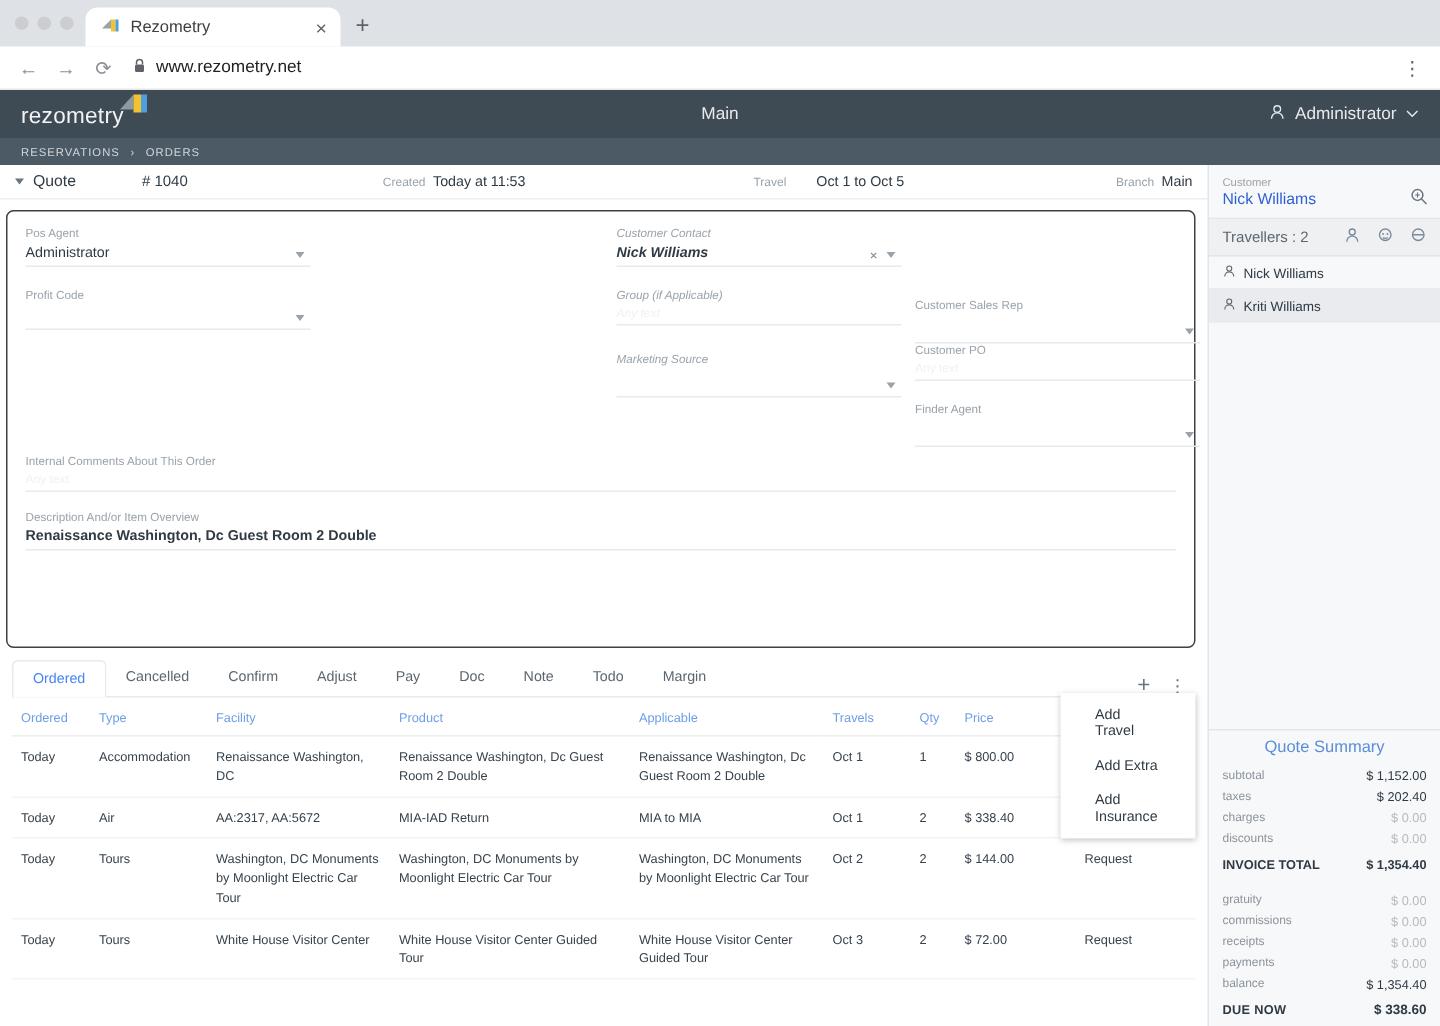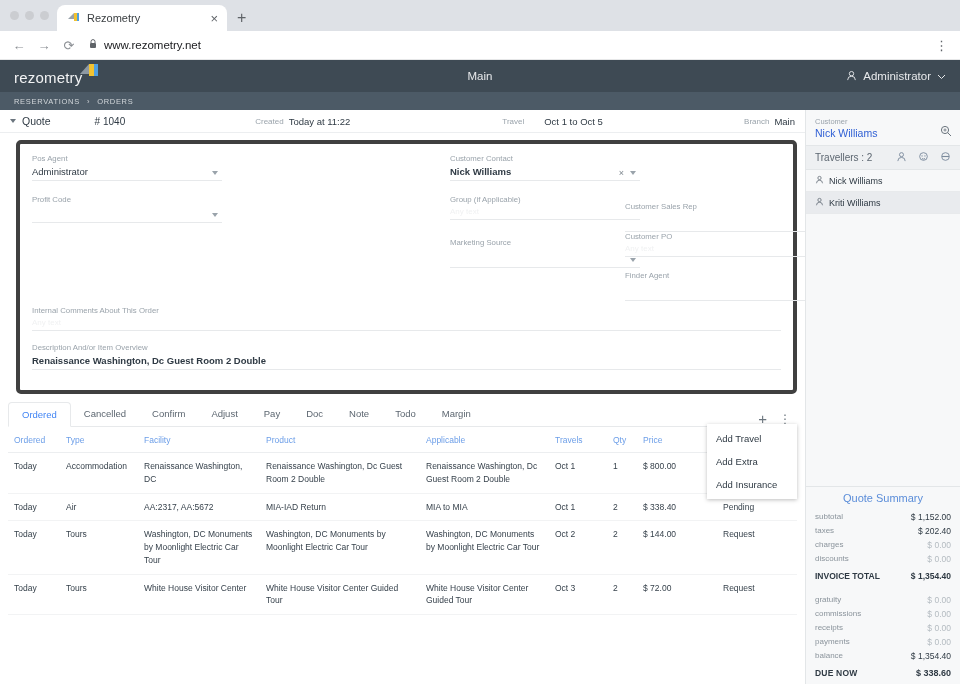--- a/index.html
+++ b/index.html
@@ -77,36 +77,36 @@
   .quote-num { margin-left: 44px; font-size: 10px; color: #2f3a44; }
   .qb-group { display: flex; align-items: center; gap: 5px; }
   .qb-faint { color: #9aa3ab; font-size: 8px; }
   .qb-val { color: #2f3a44; font-size: 9.5px; }
   .qb-created { margin-left: 130px; }
   .qb-travel { margin-left: 152px; gap: 20px; }
   .qb-branch { margin-left: auto; }
 
   
   .form-card {
-    margin: 7px 8px 0 16px; border: 4px solid #404040; border-radius: 5px;
-    height: 254px; padding: 10px 12px; position: relative;
+    margin: 7px 8px 0 4px; border: 1px solid #404040; border-radius: 5px;
+    height: 292px; padding: 10px 12px; position: relative;
   }
   .field { position: relative; }
   .field-label { font-size: 7.8px; color: #9aa3ab; margin-bottom: 3px; }
   .field-val { font-size: 9.5px; color: #2f3a44; }
   .field-val.strong { font-weight: bold; }
   .field-ph { font-size: 8px; color: #f0f1f2; }
   .underline { border-bottom: 1px solid #e7e9eb; height: 1px; margin-top: 3px; }
   .sel-caret { position: absolute; right: 4px; bottom: 6px; width: 0; height: 0;
                border-left: 3.5px solid transparent; border-right: 3.5px solid transparent;
                border-top: 4px solid #9aa3ab; }
   .clear-x { position: absolute; right: 16px; bottom: 3px; font-size: 9px; color: #7c858d; }
 
   .col-a { position: absolute; left: 12px; top: 10px; width: 190px; }
-  .col-b { position: absolute; left: 430px; top: 10px; width: 190px; }
+  .col-b { position: absolute; left: 406px; top: 10px; width: 190px; font-style: italic; }
   .col-c { position: absolute; left: 605px; top: 10px; width: 190px; }
   .blk { margin-bottom: 14px; }
   .wide-row { position: absolute; left: 12px; right: 12px; }
 
   
   .tabs-wrap { margin: 8px 8px 0 8px; position: relative; }
   .tabs { display: flex; align-items: flex-end; border-bottom: 1px solid #e7e9eb; height: 25px; }
   .tab-item {
     font-size: 9.5px; color: #5c6670; padding: 0 13px; height: 25px;
     display: flex; align-items: center; white-space: nowrap;
@@ -117,21 +117,21 @@
   }
   .tab-actions { margin-left: auto; display: flex; align-items: center; gap: 12px; padding-right: 6px; }
   .plus-icon { font-size: 15px; color: #6b757e; line-height: 1; }
   .kebab-icon { font-size: 12px; color: #6b757e; line-height: 1; letter-spacing: 0; }
 
   
   .dropdown {
     position: absolute; top: 22px; right: 0; width: 90px; background: #fff;
     box-shadow: 0 1px 4px rgba(0,0,0,.26); z-index: 30; padding: 3px 0;
   }
-  .dd-item { font-size: 9.5px; color: #2f3a44; padding: 6px 9px; }
+  .dd-item { font-size: 9.5px; color: #2f3a44; padding: 6px 23px; }
 
   
   .tbl { width: 100%; margin-top: 8px; border-collapse: collapse; table-layout: fixed; }
   .tbl th {
     font-size: 8.5px; color: #6c9ee8; font-weight: 400; text-align: left;
     padding: 0 6px 7px 6px; border-bottom: 1px solid #eceef0;
   }
   .tbl td {
     font-size: 8.5px; color: #37424c; padding: 7px 6px; vertical-align: top;
     border-bottom: 1px solid #f2f3f4; line-height: 1.5;
@@ -250,21 +250,21 @@
 <div class="page">
 
   <div class="left-col">
 
     <div class="quote-bar">
       <span class="caret-down"></span>
       <span class="quote-label">Quote</span>
       <span class="quote-num"># 1040</span>
       <span class="qb-group qb-created">
         <span class="qb-faint">Created</span>
-        <span class="qb-val">Today at 11:22</span>
+        <span class="qb-val">Today at 11:53</span>
       </span>
       <span class="qb-group qb-travel">
         <span class="qb-faint">Travel</span>
         <span class="qb-val">Oct 1 to Oct 5</span>
       </span>
       <span class="qb-group qb-branch">
         <span class="qb-faint">Branch</span>
         <span class="qb-val">Main</span>
       </span>
     </div>

